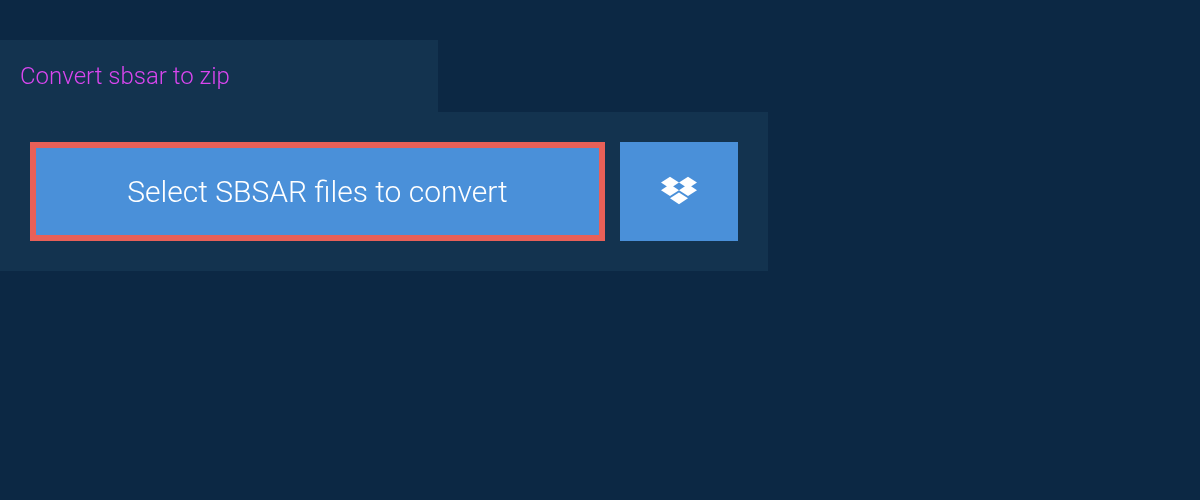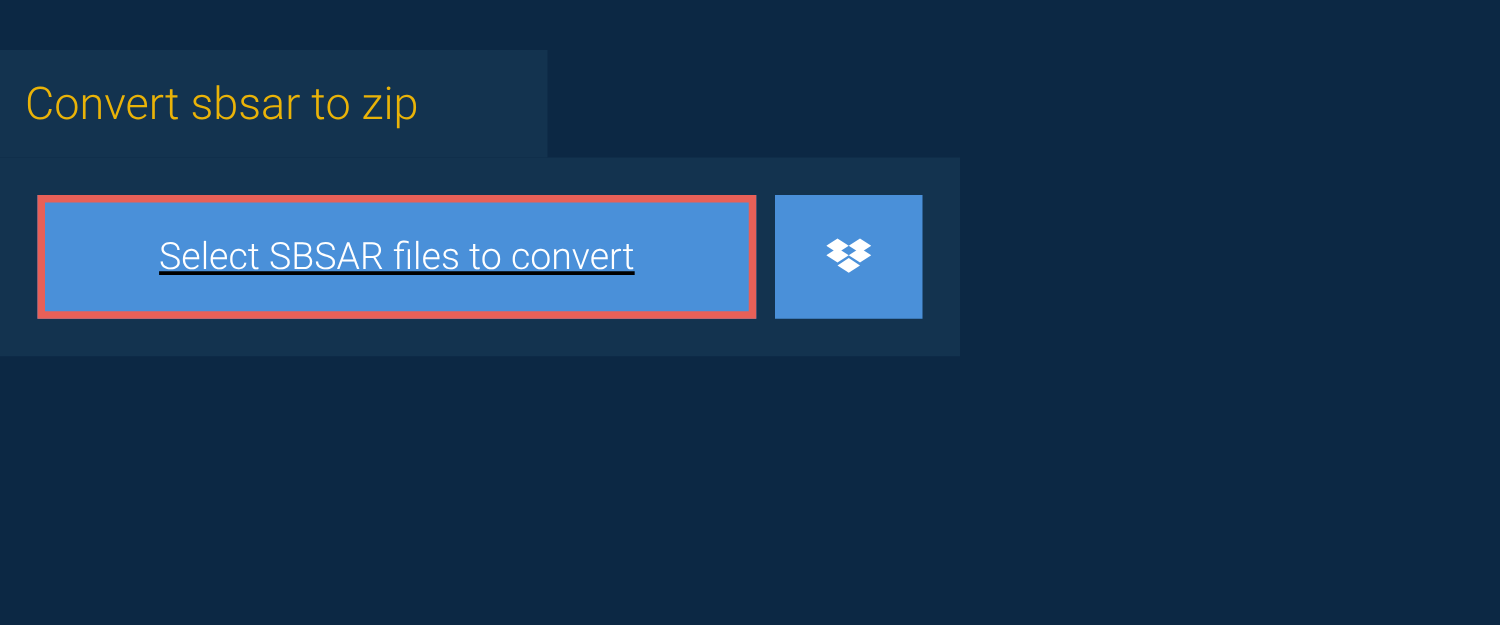--- a/index.html
+++ b/index.html
@@ -16,30 +16,29 @@
     }
     .header-tab {
       background: #13334f;
       display: inline-block;
       padding: 22px 30px 22px 20px;
       margin-top: 40px;
       margin-left: 0;
       width: 438px;
     }
     .header-tab-text {
-      color: #eab308;
-      font-size: 36px;
+      color: #d946ef;
+      font-size: 24px;
       font-weight: 300;
     }
     .button-area {
       background: #13334f;
       padding: 30px 30px 30px 30px;
       width: 768px;
       margin-top: 0;
-      text-decoration: underline;
     }
     .button-row {
       display: flex;
       gap: 15px;
       align-items: stretch;
     }
     .select-button {
       background: #4a90d9;
       border: 6px solid #e86058;
       padding: 26px 30px;

